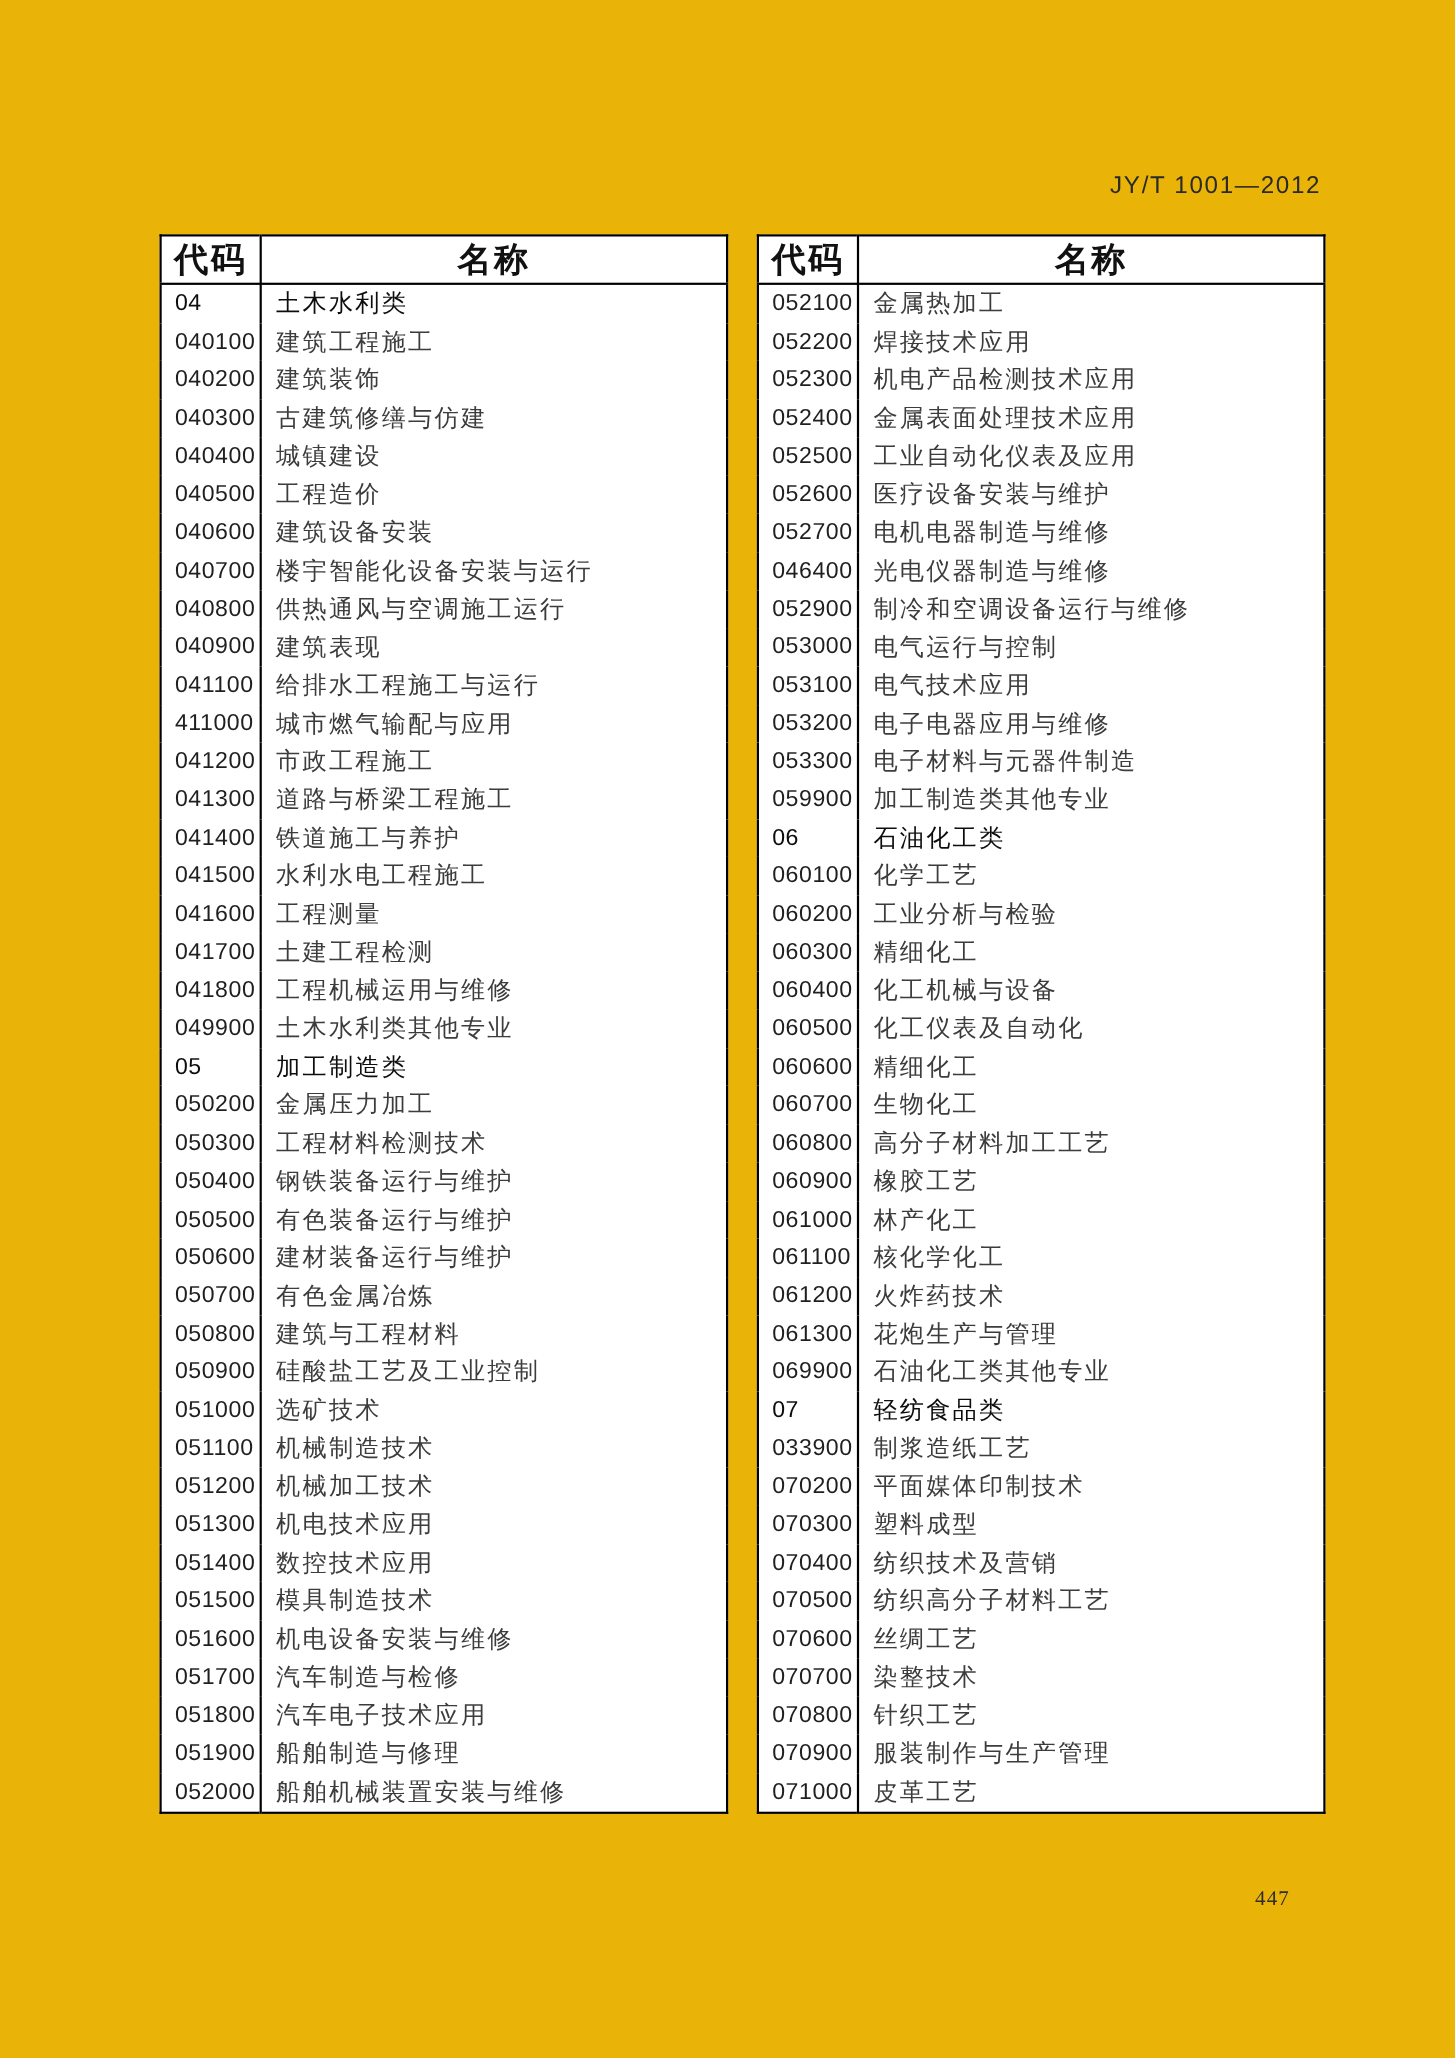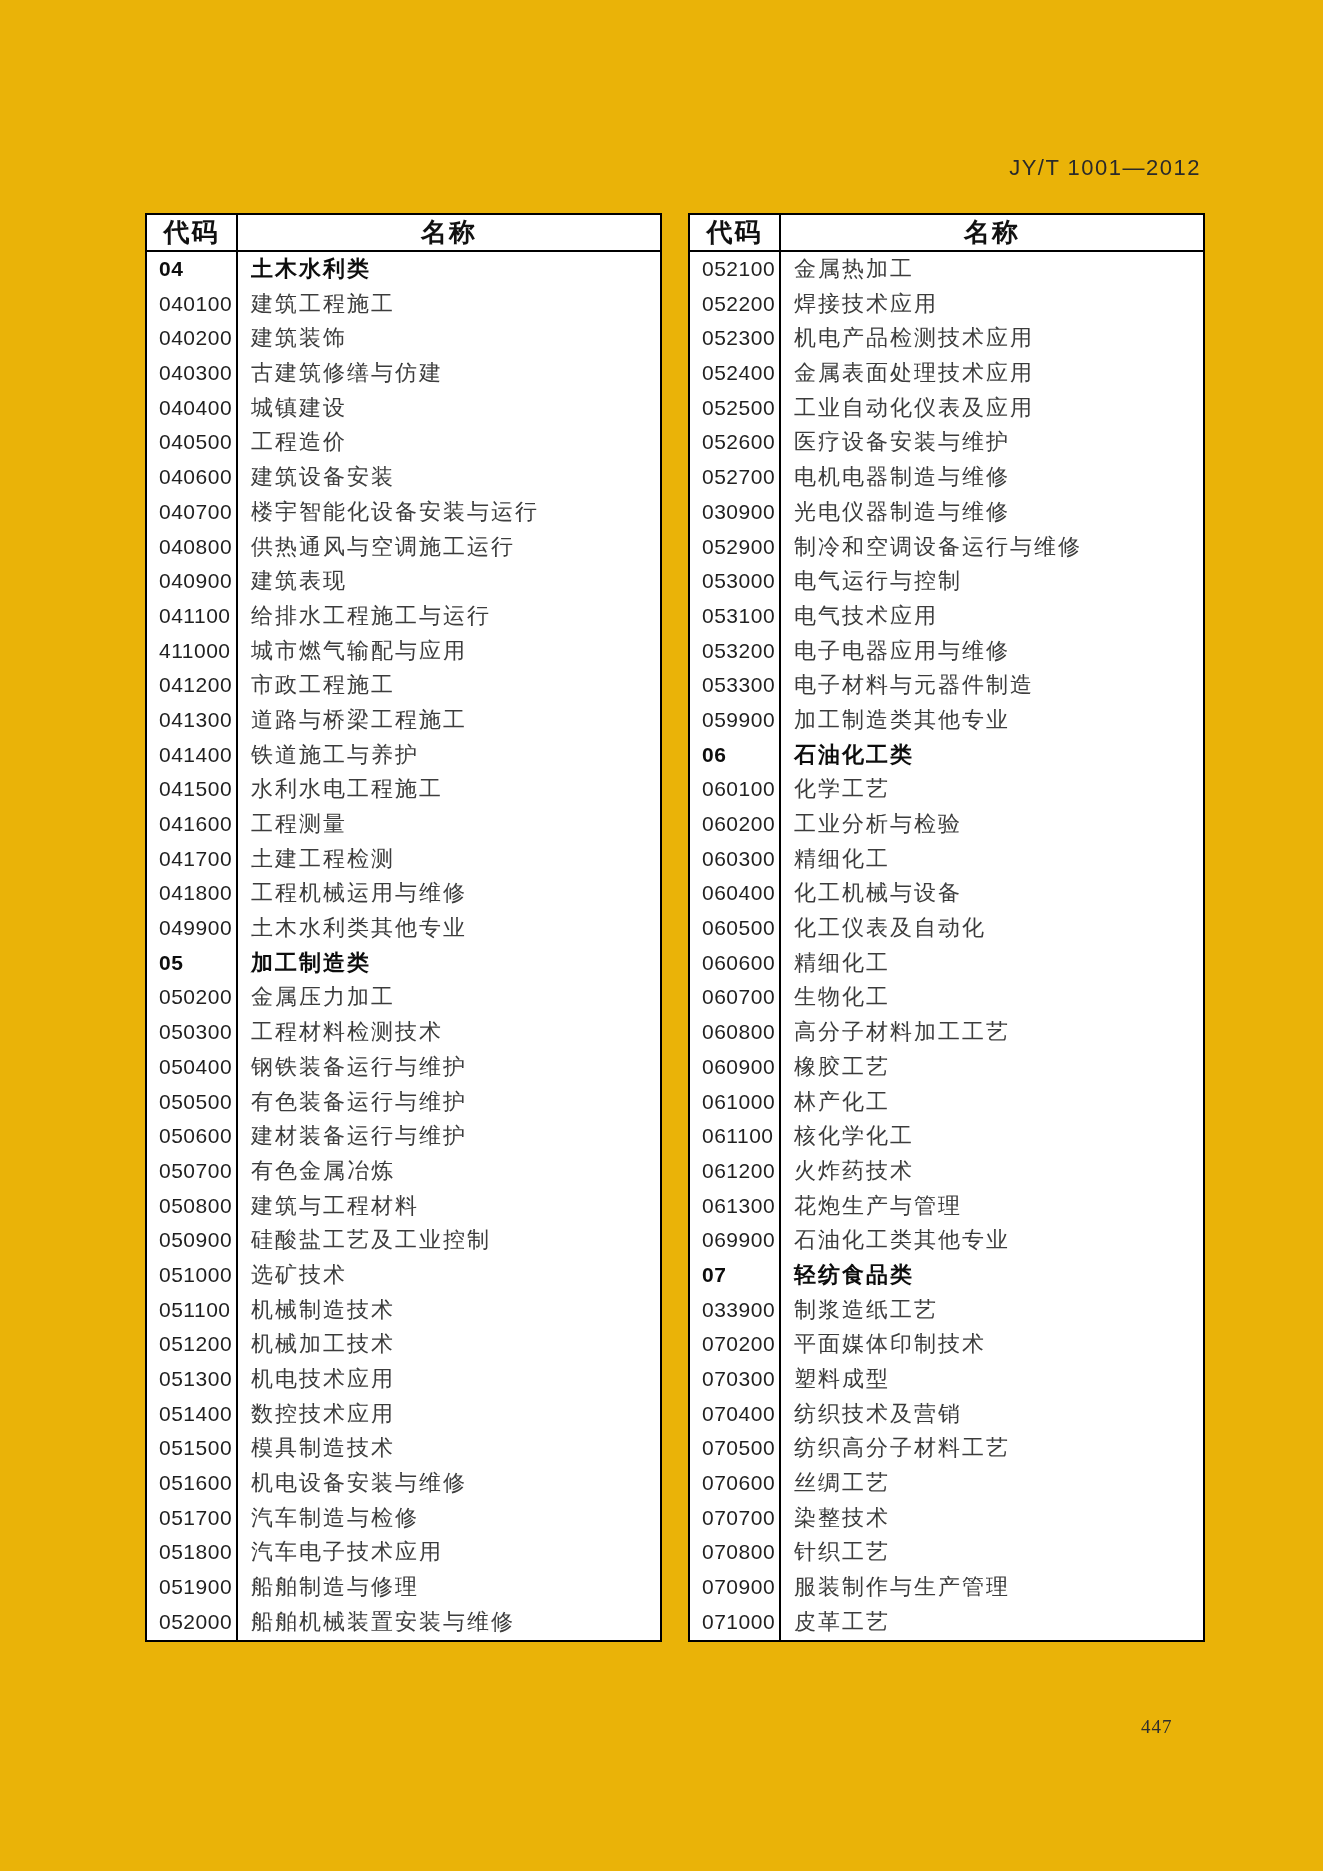--- a/index.html
+++ b/index.html
@@ -33,21 +33,21 @@
     table-layout: fixed;
     width: 517px;
     border: 2px solid #000;
     background: #fff;
   }
   table.code-table col.c-code { width: 91px; }
   table.code-table th {
     height: 37px;
     vertical-align: middle;
     text-align: center;
-    font-size: 26px;
+    font-size: 31px;
     font-weight: 700;
     color: #111;
     border-bottom: 2px solid #000;
     letter-spacing: 2px;
   }
   table.code-table th.col-code { border-right: 2px solid #000; }
   table.code-table td {
     height: 34.68px;
     line-height: 34.68px;
     vertical-align: middle;
@@ -62,21 +62,21 @@
     border-right: 2px solid #000;
   }
   td.col-name {
     padding-left: 13px;
     font-size: 22px;
     color: #3c3c3c;
     letter-spacing: 2px;
   }
   tr.category td.col-code,
   tr.category td.col-name {
-    font-weight: 700;
+    font-weight: 400;
     color: #0d0d0d;
   }
   .page-number {
     position: absolute;
     top: 1716px;
     left: 1141px;
     font-family: "Liberation Serif", serif;
     font-size: 19px;
     color: #2e2e2e;
     letter-spacing: 1px;
@@ -300,21 +300,21 @@
           </tr>
           <tr>
             <td class="col-code">052600</td>
             <td class="col-name">医疗设备安装与维护</td>
           </tr>
           <tr>
             <td class="col-code">052700</td>
             <td class="col-name">电机电器制造与维修</td>
           </tr>
           <tr>
-            <td class="col-code">030900</td>
+            <td class="col-code">046400</td>
             <td class="col-name">光电仪器制造与维修</td>
           </tr>
           <tr>
             <td class="col-code">052900</td>
             <td class="col-name">制冷和空调设备运行与维修</td>
           </tr>
           <tr>
             <td class="col-code">053000</td>
             <td class="col-name">电气运行与控制</td>
           </tr>

